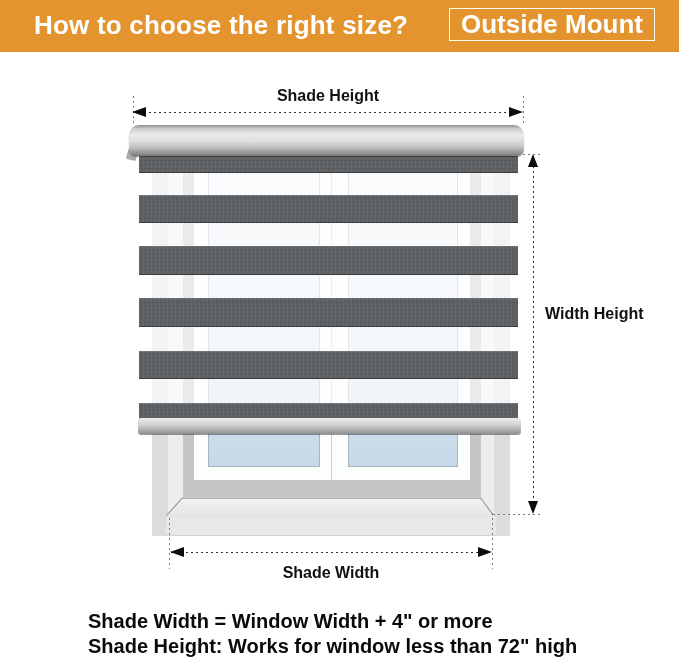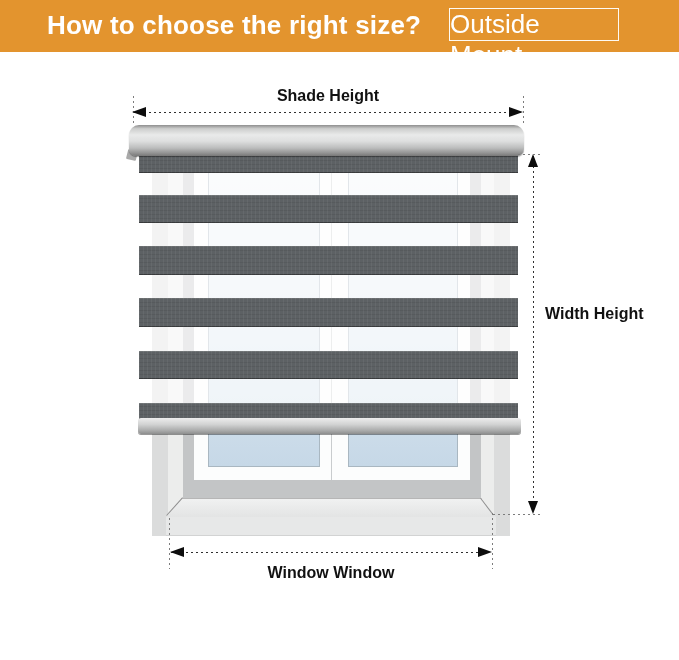--- a/index.html
+++ b/index.html
@@ -9,23 +9,23 @@
     --line-dark:#2f2f2f;
   }
   html,body{margin:0;padding:0;background:#fff;}
   .canvas{
     position:relative;width:679px;height:660px;background:#fff;overflow:hidden;
     font-family:"Liberation Sans","DejaVu Sans",sans-serif;
   }
   
   .topbar{position:absolute;left:0;top:0;width:679px;height:52px;background:var(--accent-orange);
           border-bottom:4px solid rgba(227,148,46,.25);box-sizing:border-box;}
-  .title{position:absolute;left:47px;top:10px;font-size:26px;font-weight:bold;color:#fff;letter-spacing:.2px;}
-  .badge{position:absolute;left:449px;top:8px;width:170px;height:33px;border:1px solid rgba(255,255,255,.95);
-         box-sizing:border-box;text-align:left;line-height:31px;font-size:26px;font-weight:normal;color:#fff;}
+  .title{position:absolute;left:34px;top:10px;font-size:26px;font-weight:bold;color:#fff;letter-spacing:.2px;}
+  .badge{position:absolute;left:449px;top:8px;width:206px;height:33px;border:1px solid rgba(255,255,255,.95);
+         box-sizing:border-box;text-align:center;line-height:31px;font-size:26px;font-weight:bold;color:#fff;}
   
   .abs{position:absolute;}
   .win-casing{left:152px;top:156px;width:358px;height:380px;background:#dbdcdc;}
   .win-inner{left:168px;top:156px;width:326px;height:361px;background:#ecedec;}
   .win-frame{left:183px;top:156px;width:298px;height:342px;background:#c3c5c6;}
   .win-sash{left:194px;top:156px;width:276px;height:324px;background:#fcfdfd;}
   .glass{top:166px;width:112px;height:301px;background:linear-gradient(180deg,#f2f6f9 0%,#e2ebf2 45%,var(--glass-blue) 100%);
          border:1px solid #a9b7c1;box-sizing:border-box;}
   .glass-l{left:208px;}
   .glass-r{left:348px;width:110px;}
@@ -143,17 +143,21 @@
     <div class="abs ah ah-down wh-ah-down"></div>
     <div class="abs htick wh-conn-top"></div>
     <div class="abs htick wh-conn-bot"></div>
     <div class="abs dim-label lbl-window-height">Width Height</div>
 
     <div class="abs tick ww-tick-l"></div>
     <div class="abs tick ww-tick-r"></div>
     <div class="abs hdot ww-line"></div>
     <div class="abs ah ah-left ww-ah-l"></div>
     <div class="abs ah ah-right ww-ah-r"></div>
-    <div class="abs dim-label lbl-window-width">Window Window</div>
+    <div class="abs dim-label lbl-window-width">Shade Width</div>
   </div>
 
+  <div class="notes">
+    <div>Shade Width = Window Width + 4" or more</div>
+    <div>Shade Height: Works for window less than 72" high</div>
+  </div>
 
 </div>
 
 </body></html>

